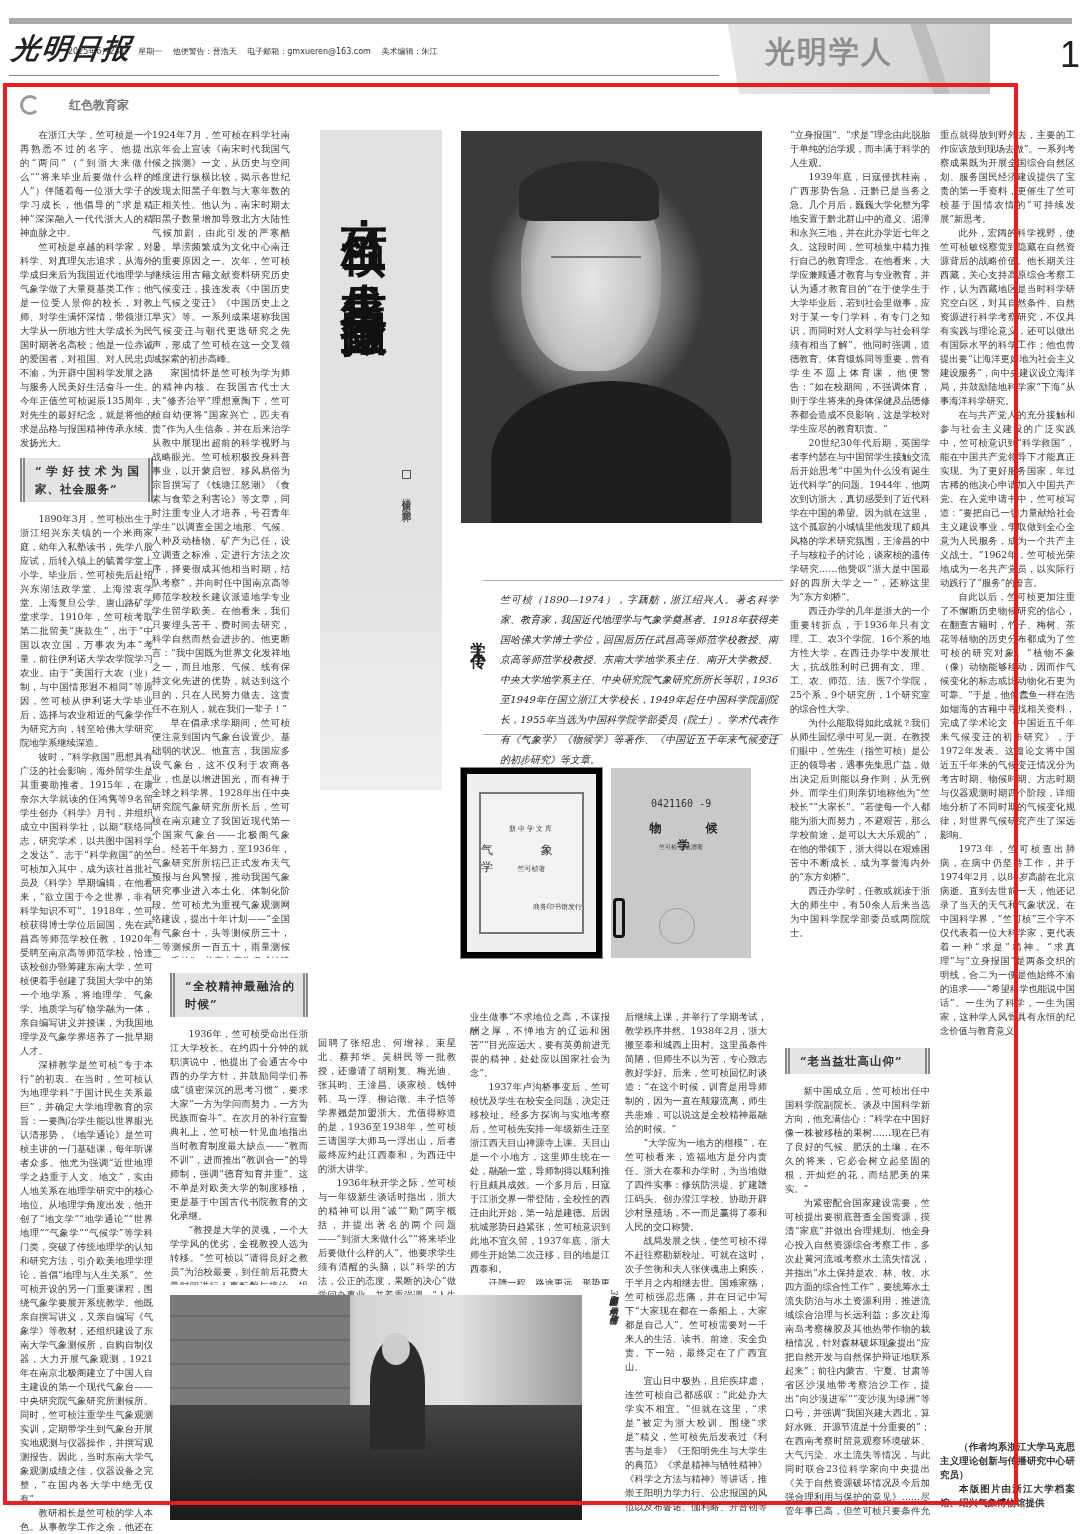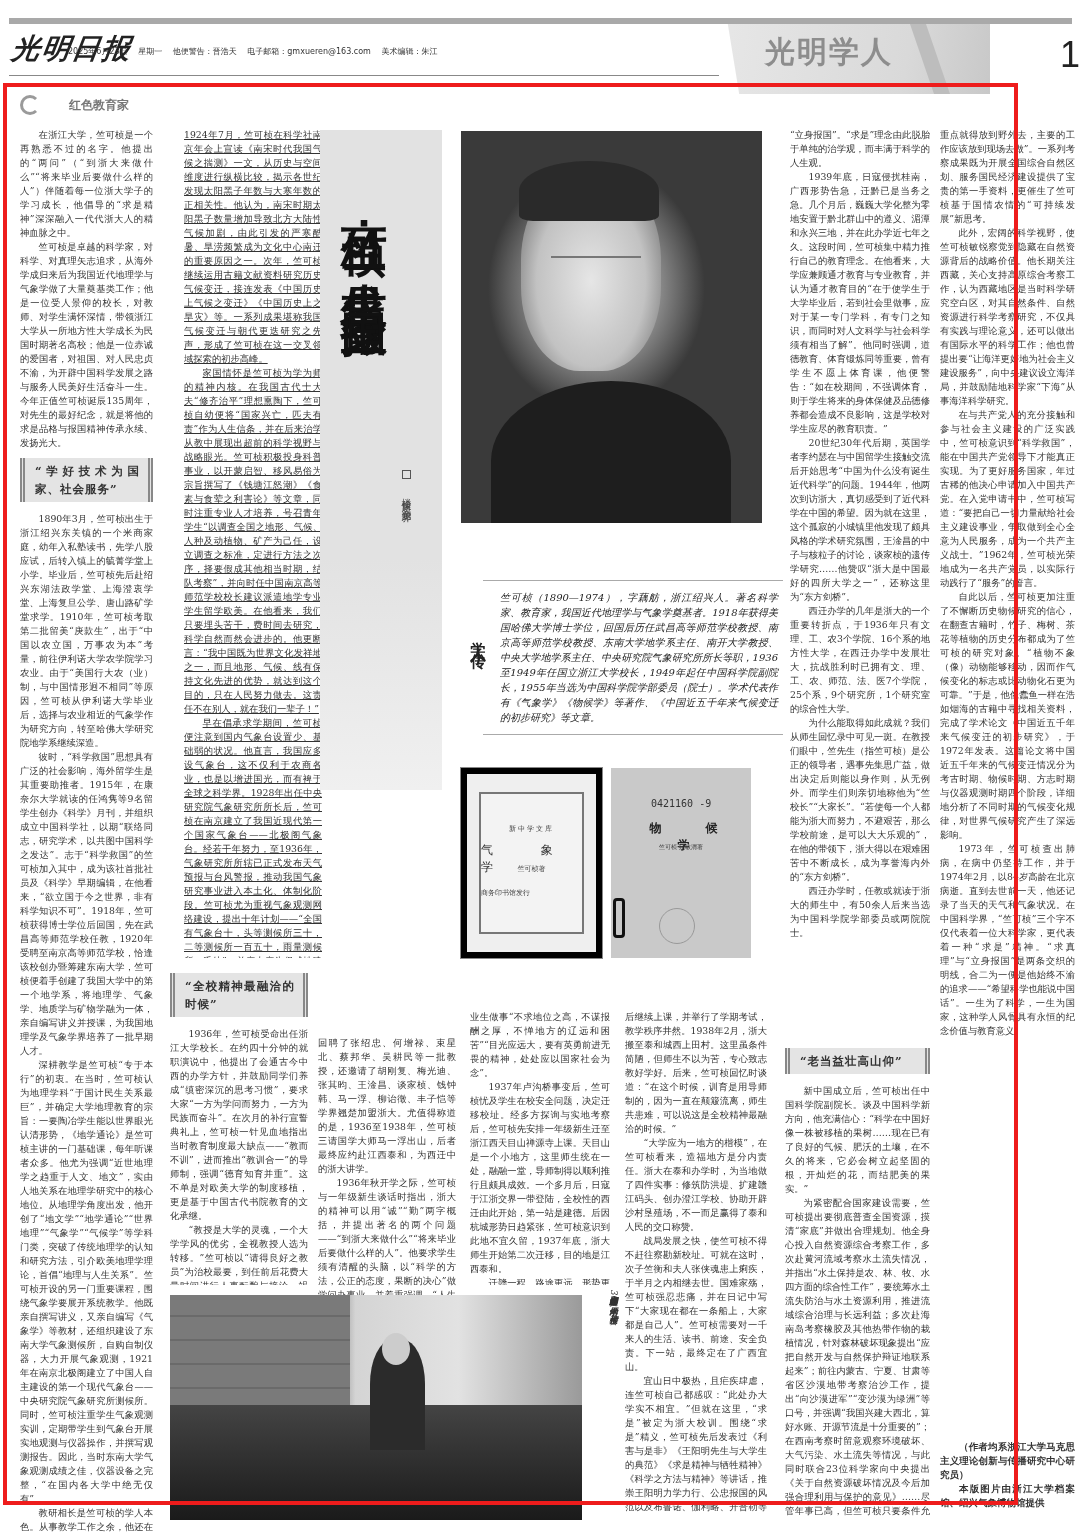--- a/index.html
+++ b/index.html
@@ -41,31 +41,31 @@
   
   .portrait { position: absolute; left: 461px; top: 131px; width: 301px; height: 392px; background: radial-gradient(ellipse 45% 40% at 45% 40%, #d9d9d9 0%, #9a9a9a 40%, #3a3a3a 80%), #333; overflow: hidden; }
   .portrait .suit { position: absolute; left: 30px; top: 250px; width: 240px; height: 160px; background: #1e1e1e; border-radius: 50% 50% 0 0; }
   .portrait .face { position: absolute; left: 60px; top: 40px; width: 140px; height: 200px; background: radial-gradient(ellipse at 50% 55%, #e6e6e6 0%, #c2c2c2 55%, #555 100%); border-radius: 45% 45% 42% 42%; }
   .portrait .hair { position: absolute; left: 58px; top: 30px; width: 140px; height: 60px; background: #2a2a2a; border-radius: 50% 50% 10% 10%; }
   .portrait .glasses { position: absolute; left: 90px; top: 125px; width: 90px; height: 24px; border-top: 2px solid #777; }
 
   
   .bio { position: absolute; left: 483px; top: 580px; width: 300px; height: 155px; border-top: 1px solid #aaa; border-bottom: 1px solid #aaa; }
   .bio-label { position: absolute; left: 468px; top: 630px; writing-mode: vertical-rl; font-family: "DejaVu Sans", sans-serif; font-weight: bold; font-size: 15px; color: #222; letter-spacing: 4px; }
-  .bio-text { position: absolute; left: 500px; top: 590px; width: 278px; font-family: "DejaVu Serif", serif; font-size: 10px; line-height: 15px; color: #222; text-align: justify; font-style: italic; }
+  .bio-text { position: absolute; left: 500px; top: 590px; width: 278px; font-family: "DejaVu Serif", serif; font-size: 10px; line-height: 20px; color: #222; text-align: justify; font-style: italic; }
   .bio-text span { display: inline; }
 
   
   .book { position: absolute; top: 768px; height: 190px; }
   .book1 { left: 461px; width: 141px; background: #efefef; border: 6px solid #000000; outline: 1px solid #888; }
   .book1 .inner { position: absolute; left: 12px; top: 18px; right: 12px; bottom: 18px; border: 2px solid #777; background: #f3f3f3; }
   .book1 .series { position: absolute; top: 30px; width: 100%; text-align: center; font-size: 7px; color: #444; letter-spacing: 2px; }
   .book1 .btitle { position: absolute; top: 48px; width: 100%; font-size: 12px; color: #333; letter-spacing: 22px; }
   .book1 .bauthor { position: absolute; top: 70px; width: 100%; text-align: center; font-size: 7px; color: #444; }
-  .book1 .publisher { position: absolute; bottom: 34px; width: 100%; text-align: left; font-size: 7px; color: #444; }
+  .book1 .publisher { position: absolute; bottom: 20px; width: 100%; text-align: right; font-size: 7px; color: #444; }
   .book2 { left: 611px; width: 140px; background: #c9c9c9; }
   .book2 .callno { position: absolute; left: 40px; top: 30px; font-family: "DejaVu Sans Mono", monospace; font-size: 10px; color: #333; }
   .book2 .btitle { position: absolute; left: 0; top: 52px; width: 100%; text-align: center; font-family: "DejaVu Sans", sans-serif; font-weight: bold; font-size: 12px; letter-spacing: 20px; color: #222; padding-left: 25px; }
   .book2 .bauthor { position: absolute; top: 75px; width: 100%; text-align: center; font-size: 6px; color: #333; }
   .book2 .stamp { position: absolute; left: 48px; top: 140px; width: 36px; height: 36px; border: 1px solid #999; border-radius: 50%; }
   .book2 .clip { position: absolute; left: 2px; top: 130px; width: 12px; height: 40px; border: 3px solid #111; border-radius: 4px; }
 
   
   .meeting { position: absolute; left: 170px; top: 1295px; width: 412px; height: 225px; background: linear-gradient(90deg, #6a6a6a 0%, #8a8a8a 40%, #d4d4d4 45%, #e2e2e2 70%, #9a9a9a 100%); overflow: hidden; }
   .meeting .wall { position: absolute; left: 0; top: 0; width: 180px; height: 140px; background: repeating-linear-gradient(0deg, #7a7a7a 0 22px, #6a6a6a 22px 24px); }
@@ -104,21 +104,21 @@
 <div class="col" style="left:20px; top:128px; width:133px;">
   <p>在浙江大学，竺可桢是一个再熟悉不过的名字。他提出的“两问”（“到浙大来做什么”“将来毕业后要做什么样的人”）伴随着每一位浙大学子的学习成长，他倡导的“求是精神”深深融入一代代浙大人的精神血脉之中。</p>
   <p>竺可桢是卓越的科学家，对科学、对真理矢志追求，从海外学成归来后为我国近代地理学与气象学做了大量奠基类工作；他是一位受人景仰的校长，对教师、对学生满怀深情，带领浙江大学从一所地方性大学成长为民国时期著名高校；他是一位赤诚的爱国者，对祖国、对人民忠贞不渝，为开辟中国科学发展之路与服务人民美好生活奋斗一生。今年正值竺可桢诞辰135周年，对先生的最好纪念，就是将他的求是品格与报国精神传承永续、发扬光大。</p>
   <div class="sub-head">“学好技术为国家、社会服务”</div>
   <p>1890年3月，竺可桢出生于浙江绍兴东关镇的一个米商家庭，幼年入私塾读书，先学八股应试，后转入镇上的毓菁学堂上小学。毕业后，竺可桢先后赴绍兴东湖法政学堂、上海澄衷学堂、上海复旦公学、唐山路矿学堂求学。1910年，竺可桢考取第二批留美“庚款生”，出于“中国以农立国，万事农为本”考量，前往伊利诺大学农学院学习农业。由于“美国行大农（业）制，与中国情形迥不相同”等原因，竺可桢从伊利诺大学毕业后，选择与农业相近的气象学作为研究方向，转至哈佛大学研究院地学系继续深造。</p>
   <p>彼时，“科学救国”思想具有广泛的社会影响，海外留学生是其重要助推者。1915年，在康奈尔大学就读的任鸿隽等9名留学生创办《科学》月刊，并组织成立中国科学社，以期“联络同志，研究学术，以共图中国科学之发达”。志于“科学救国”的竺可桢加入其中，成为该社首批社员及《科学》早期编辑，在他看来，“欲立国于今之世界，非有科学知识不可”。1918年，竺可桢获得博士学位后回国，先在武昌高等师范学校任教，1920年受聘至南京高等师范学校，恰逢该校创办暨筹建东南大学，竺可桢便着手创建了我国大学中的第一个地学系，将地理学、气象学、地质学与矿物学融为一体，亲自编写讲义并授课，为我国地理学及气象学界培养了一批早期人才。</p>
   <p>深耕教学是竺可桢“专于本行”的初衷。在当时，竺可桢认为地理学科“于国计民生关系最巨”，并确定大学地理教育的宗旨：一要陶冶学生能以世界眼光认清形势，《地学通论》是竺可桢主讲的一门基础课，每年听课者众多。他尤为强调“近世地理学之趋重于人文、地文”，实由人地关系在地理学研究中的核心地位。从地理学角度出发，他开创了“地文学”“地学通论”“世界地理”“气象学”“气候学”等学科门类，突破了传统地理学的认知和研究方法，引介欧美地理学理论，首倡“地理与人生关系”。竺可桢开设的另一门重要课程，围绕气象学要展开系统教学。他既亲自撰写讲义，又亲自编写《气象学》等教材，还组织建设了东南大学气象测候所，自购自制仪器，大力开展气象观测，1921年在南京北极阁建立了中国人自主建设的第一个现代气象台——中央研究院气象研究所测候所。同时，竺可桢注重学生气象观测实训，定期带学生到气象台开展实地观测与仪器操作，并撰写观测报告。因此，当时东南大学气象观测成绩之佳，仪器设备之完整，“在国内各大学中绝无仅有”。</p>
   <p>教研相长是竺可桢的学人本色。从事教学工作之余，他还在国内外刊物发表了大量科学与教育类文章。作为近代中国“问天”第一人，竺可桢研究气象最早的突破点是台风。1924至1925年，竺可桢在美国《每月天气评论》上先后发表《远东台风的新分类》和《台风的源地与转向》，提出以风速等级判断是否为台风及其强弱程度的观点，并运用数百个台风观测资料归纳讨论台风起源、转向及移速问题。此外，“博古通今”是竺可桢治学的一大亮点。</p>
 </div>
 
-<div class="col" style="left:184px; top:128px; width:138px; height:830px; overflow:hidden;text-decoration:underline;">
+<div class="col" style="left:152px; top:128px; width:138px; height:830px; overflow:hidden;">
   <p style="text-indent:0">1924年7月，竺可桢在科学社南京年会上宣读《南宋时代我国气候之揣测》一文，从历史与空间维度进行纵横比较，揭示各世纪发现太阳黑子年数与大寒年数的正相关性。他认为，南宋时期太阳黑子数量增加导致北方大陆性气候加剧，由此引发的严寒酷暑、旱涝频繁成为文化中心南迁的重要原因之一。次年，竺可桢继续运用古籍文献资料研究历史气候变迁，接连发表《中国历史上气候之变迁》《中国历史上之旱灾》等。一系列成果堪称我国气候变迁与朝代更迭研究之先声，形成了竺可桢在这一交叉领域探索的初步高峰。</p>
   <p>家国情怀是竺可桢为学为师的精神内核。在我国古代士大夫“修齐治平”理想熏陶下，竺可桢自幼便将“国家兴亡，匹夫有责”作为人生信条，并在后来治学从教中展现出超前的科学视野与战略眼光。竺可桢积极投身科普事业，以开蒙启智、移风易俗为宗旨撰写了《钱塘江怒潮》《食素与食荤之利害论》等文章，同时注重专业人才培养，号召青年学生“以调查全国之地形、气候、人种及动植物、矿产为己任，设立调查之标准，定进行方法之次序，择要假成其他相当时期，结队考察”，并向时任中国南京高等师范学校校长建议派遣地学专业学生留学欧美。在他看来，我们只要埋头苦干，费时间去研究，科学自然而然会进步的。他更断言：“我中国既为世界文化发祥地之一，而且地形、气候、线有保持文化先进的优势，就达到这个目的，只在人民努力做去。这责任不在别人，就在我们一辈子！”</p>
   <p>早在倡承求学期间，竺可桢便注意到国内气象台设置少、基础弱的状况。他直言，我国应多设气象台，这不仅利于农商各业，也是以增进国光，而有裨于全球之科学界。1928年出任中央研究院气象研究所所长后，竺可桢在南京建立了我国近现代第一个国家气象台——北极阁气象台。经若干年努力，至1936年，气象研究所所辖已正式发布天气预报与台风警报，推动我国气象研究事业进入本土化、体制化阶段。竺可桢尤为重视气象观测网络建设，提出十年计划——“全国有气象台十，头等测候所三十，二等测候所一百五十，雨量测候所一千处”，并亲力亲为促成地建所，其中最难能可贵的是拉萨测候所的设立。基于青藏高原对季风形成的关键作用，竺可桢克服重重困难推动在藏开展气象观测，建立拉萨测候所，此举在当时是兼具科学价值与政治意义的开创性工作。</p>
 </div>
 <div class="col" style="left:170px; top:965px; width:138px; height:320px; overflow:hidden;">
   <div class="sub-head">“全校精神最融洽的时候”</div>
   <p>1936年，竺可桢受命出任浙江大学校长。在约四十分钟的就职演说中，他提出了会通古今中西的办学方针，并鼓励同学们养成“缜密深沉的思考习惯”，要求大家“一方为学问而努力，一方为民族而奋斗”。在次月的补行宣誓典礼上，竺可桢一针见血地指出当时教育制度最大缺点——“教而不训”，进而推出“教训合一”的导师制，强调“德育知育并重”。这不单是对欧美大学的制度移植，更是基于中国古代书院教育的文化承继。</p>
   <p>“教授是大学的灵魂，一个大学学风的优劣，全视教授人选为转移。”竺可桢以“请得良好之教员”为治校最要，到任前后花费大量时间进行人事酝酿与接洽，竭力招揽各领域专家学者。他不仅</p>
 </div>
 

